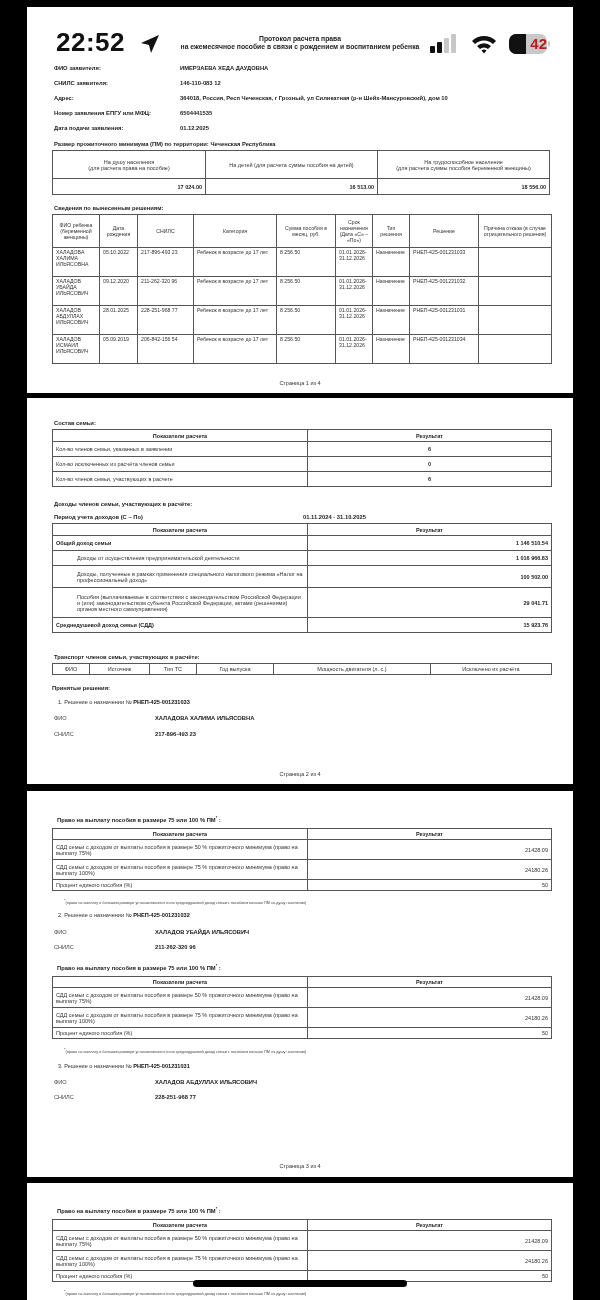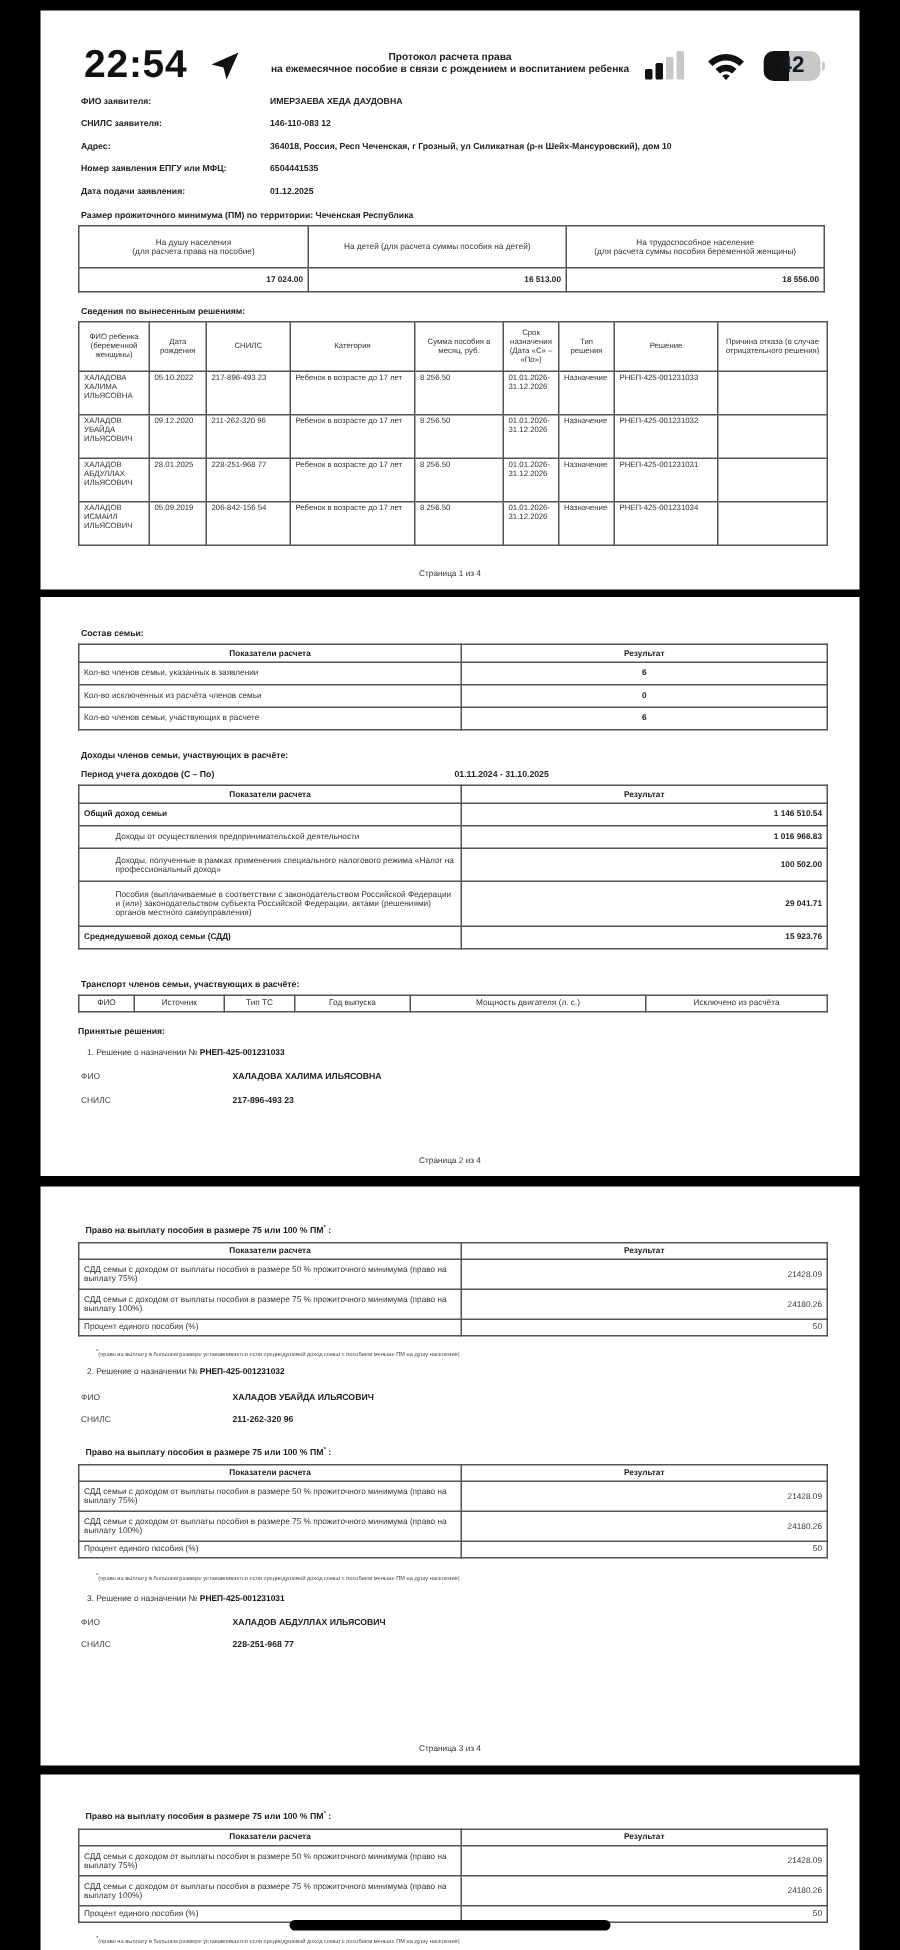--- a/index.html
+++ b/index.html
@@ -13,21 +13,21 @@
   .footer { position:absolute; left:0; right:0; text-align:center; font-size:5.5px; color:#333; }
 
   
   .statusbar { position:absolute; left:0; top:0; width:600px; height:90px; pointer-events:none; }
   .time { position:absolute; left:56px; top:27px; font-size:26px; font-weight:bold; color:#111; letter-spacing:0.5px; }
   .loc { position:absolute; left:139px; top:33px; }
   .sig { position:absolute; left:430px; top:34px; }
   .wifi { position:absolute; left:471px; top:34px; }
   .batt { position:absolute; left:509px; top:34px; width:38px; height:20px; border-radius:7px; background:#c8c8c8; overflow:hidden; }
   .batt .fill { position:absolute; left:0; top:0; bottom:0; width:17px; background:#111; }
-  .batt .num { position:absolute; left:0; right:0; top:1px; text-align:center; font-size:15px; font-weight:bold; color:#0f172a; }
+  .batt .num { position:absolute; left:0; right:0; top:1px; text-align:right; font-size:15px; font-weight:bold; color:#b91c1c; }
   .batt-tip { position:absolute; left:548px; top:41px; width:2px; height:6px; background:#c8c8c8; border-radius:0 2px 2px 0; }
 
   .title { position:absolute; left:0; right:0; top:28px; text-align:center; font-size:6.8px; font-weight:bold; line-height:8px; color:#222; }
   .kv { position:absolute; font-size:5.8px; font-weight:bold; color:#222; }
   .kv.lbl { left:27px; }
   .kv.val { left:153px; }
   .sec { position:absolute; left:27px; font-size:5.8px; font-weight:bold; color:#222; }
 
   table { border-collapse:collapse; position:absolute; font-size:5.5px; color:#333; }
   td, th { border:1px solid #555; padding:1px 3px; vertical-align:top; font-weight:normal; }
@@ -324,21 +324,21 @@
     <tr style="height:11px">
       <td class="mid">Процент единого пособия (%)</td>
       <td class="r mid">50</td>
     </tr>
   </tbody>
     </table>
   <div class="note" style="top:106px"><span class="sup">*</span><span>(право на выплату в большем размере устанавливается если среднедушевой доход семьи с пособием меньше ПМ на душу населения)</span></div>
 </div>
 
 <div class="statusbar">
-  <div class="time">22:54</div>
+  <div class="time">22:52</div>
   <svg class="loc" width="22" height="22" viewBox="0 0 22 22">
     <path d="M20 2 L2 10 L10 12 L12 20 Z" fill="#111"></path>
   </svg>
   <svg class="sig" width="30" height="20" viewBox="0 0 30 20">
     <rect x="0" y="12" width="5" height="7" rx="1" fill="#111"></rect>
     <rect x="7" y="8" width="5" height="11" rx="1" fill="#111"></rect>
     <rect x="14" y="4" width="5" height="15" rx="1" fill="#c8c8c8"></rect>
     <rect x="21" y="0" width="5" height="19" rx="1" fill="#c8c8c8"></rect>
   </svg>
   <svg class="wifi" width="26" height="20" viewBox="0 0 26 20">

